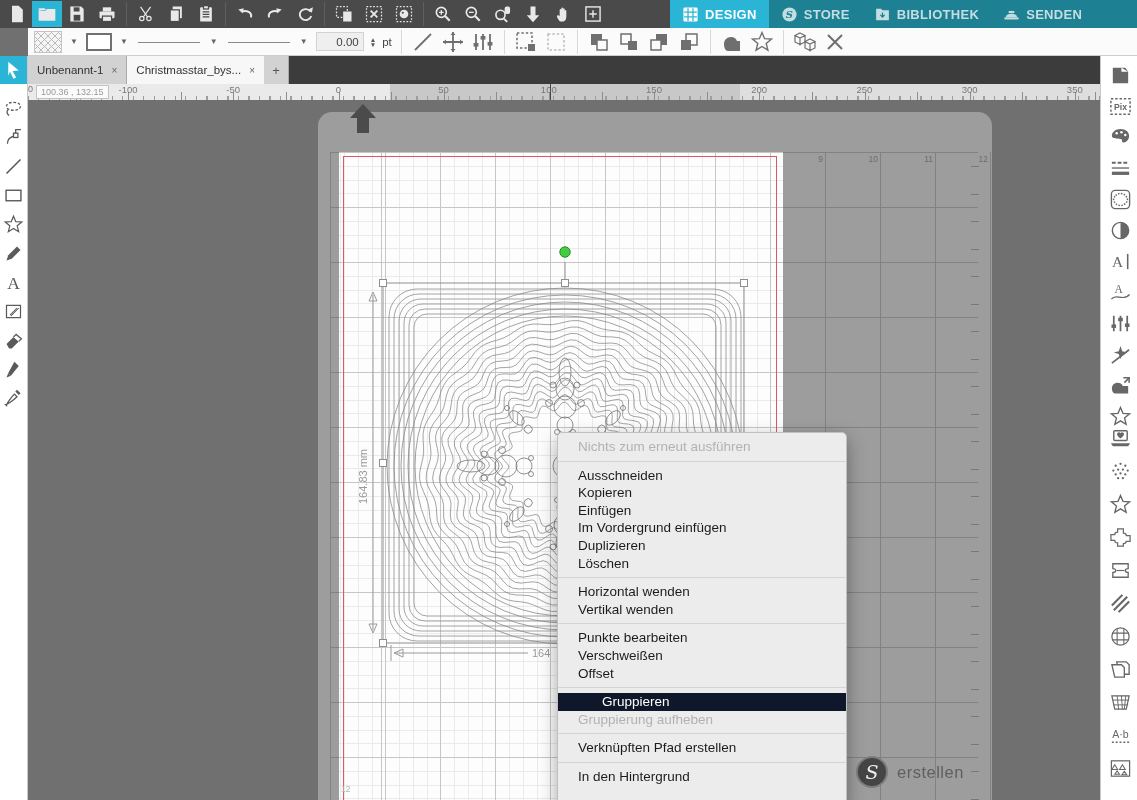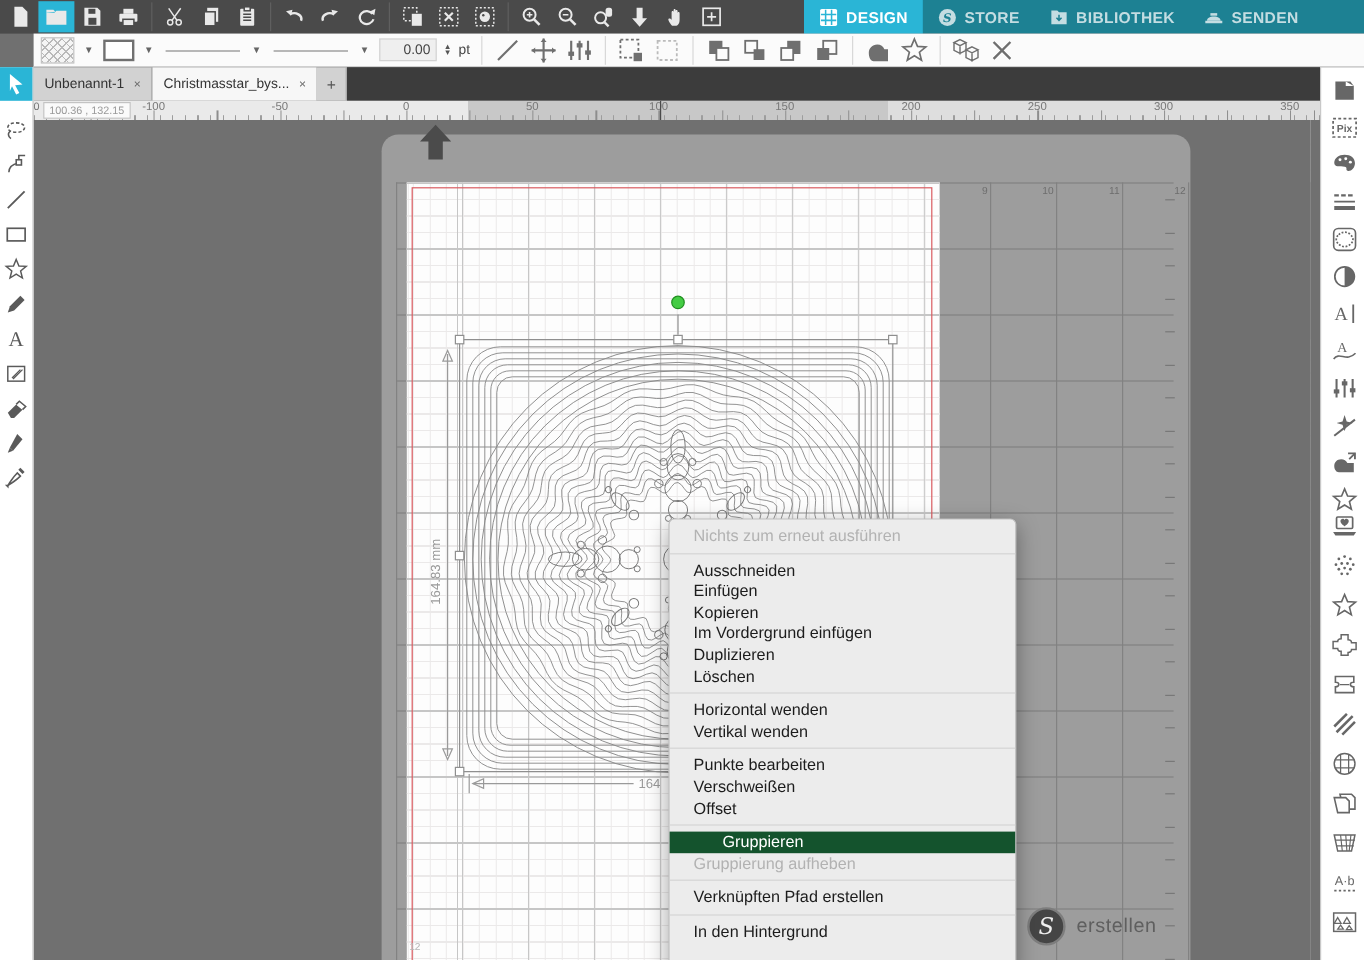--- a/index.html
+++ b/index.html
@@ -92,21 +92,21 @@
      color:#efefef;display:flex;align-items:center;justify-content:center;
      font-family:"DejaVu Serif",serif;font-style:italic;font-size:19px;}
   #logo-text{font-size:16.5px;color:#5f5f5f;letter-spacing:.5px;}
 
   
   #ctxmenu{left:557px;top:432px;width:290px;height:380px;background:#ececec;border:1px solid #c0c0c0;
      border-radius:5px 5px 0 0;box-shadow:0 6px 18px rgba(0,0,0,.35);box-sizing:border-box;
      padding-top:5px;font-size:13.5px;color:#1c1c1c;z-index:30;}
   .menu-item{height:17.6px;line-height:17.6px;padding-left:20px;white-space:nowrap;}
   .menu-item.disabled{color:#b2b2b2;}
-  .menu-item.highlighted{background:#14532d;color:#ffffff;padding-left:44px;}
+  .menu-item.highlighted{background:#0f172a;color:#ffffff;padding-left:44px;}
   .menu-sep{height:1px;background:#d4d4d4;margin:5px 0;}
 
   
   #lefttb{left:0;top:56px;width:28px;height:744px;background:#ffffff;border-right:1px solid #c8c8c8;box-sizing:border-box;}
   .ltb-item{position:absolute;left:0;width:27px;height:28px;display:flex;align-items:center;justify-content:center;color:#5a5a5a;}
   .ltb-item .icon{width:21px;height:21px;}
   #righttb{left:1100px;top:56px;width:37px;height:744px;background:#ffffff;border-left:1px solid #c8c8c8;box-sizing:border-box;}
   .rtb-item{position:absolute;left:6px;width:26px;height:26px;display:flex;align-items:center;justify-content:center;color:#676767;}
   .rtb-item .icon{width:23px;height:23px;align-items:center;}
 </style>
@@ -660,22 +660,22 @@
       <div id="logo-circle">S</div>
       <div id="logo-text">erstellen</div>
     </div>
 
   </div>
 
   <div id="ctxmenu" class="abs">
       <div class="menu-item disabled">Nichts zum erneut ausführen</div>
       <div class="menu-sep"></div>
       <div class="menu-item">Ausschneiden</div>
+      <div class="menu-item">Kopieren</div>
       <div class="menu-item">Einfügen</div>
-      <div class="menu-item">Kopieren</div>
       <div class="menu-item">Im Vordergrund einfügen</div>
       <div class="menu-item">Duplizieren</div>
       <div class="menu-item">Löschen</div>
       <div class="menu-sep"></div>
       <div class="menu-item">Horizontal wenden</div>
       <div class="menu-item">Vertikal wenden</div>
       <div class="menu-sep"></div>
       <div class="menu-item">Punkte bearbeiten</div>
       <div class="menu-item">Verschweißen</div>
       <div class="menu-item">Offset</div>

